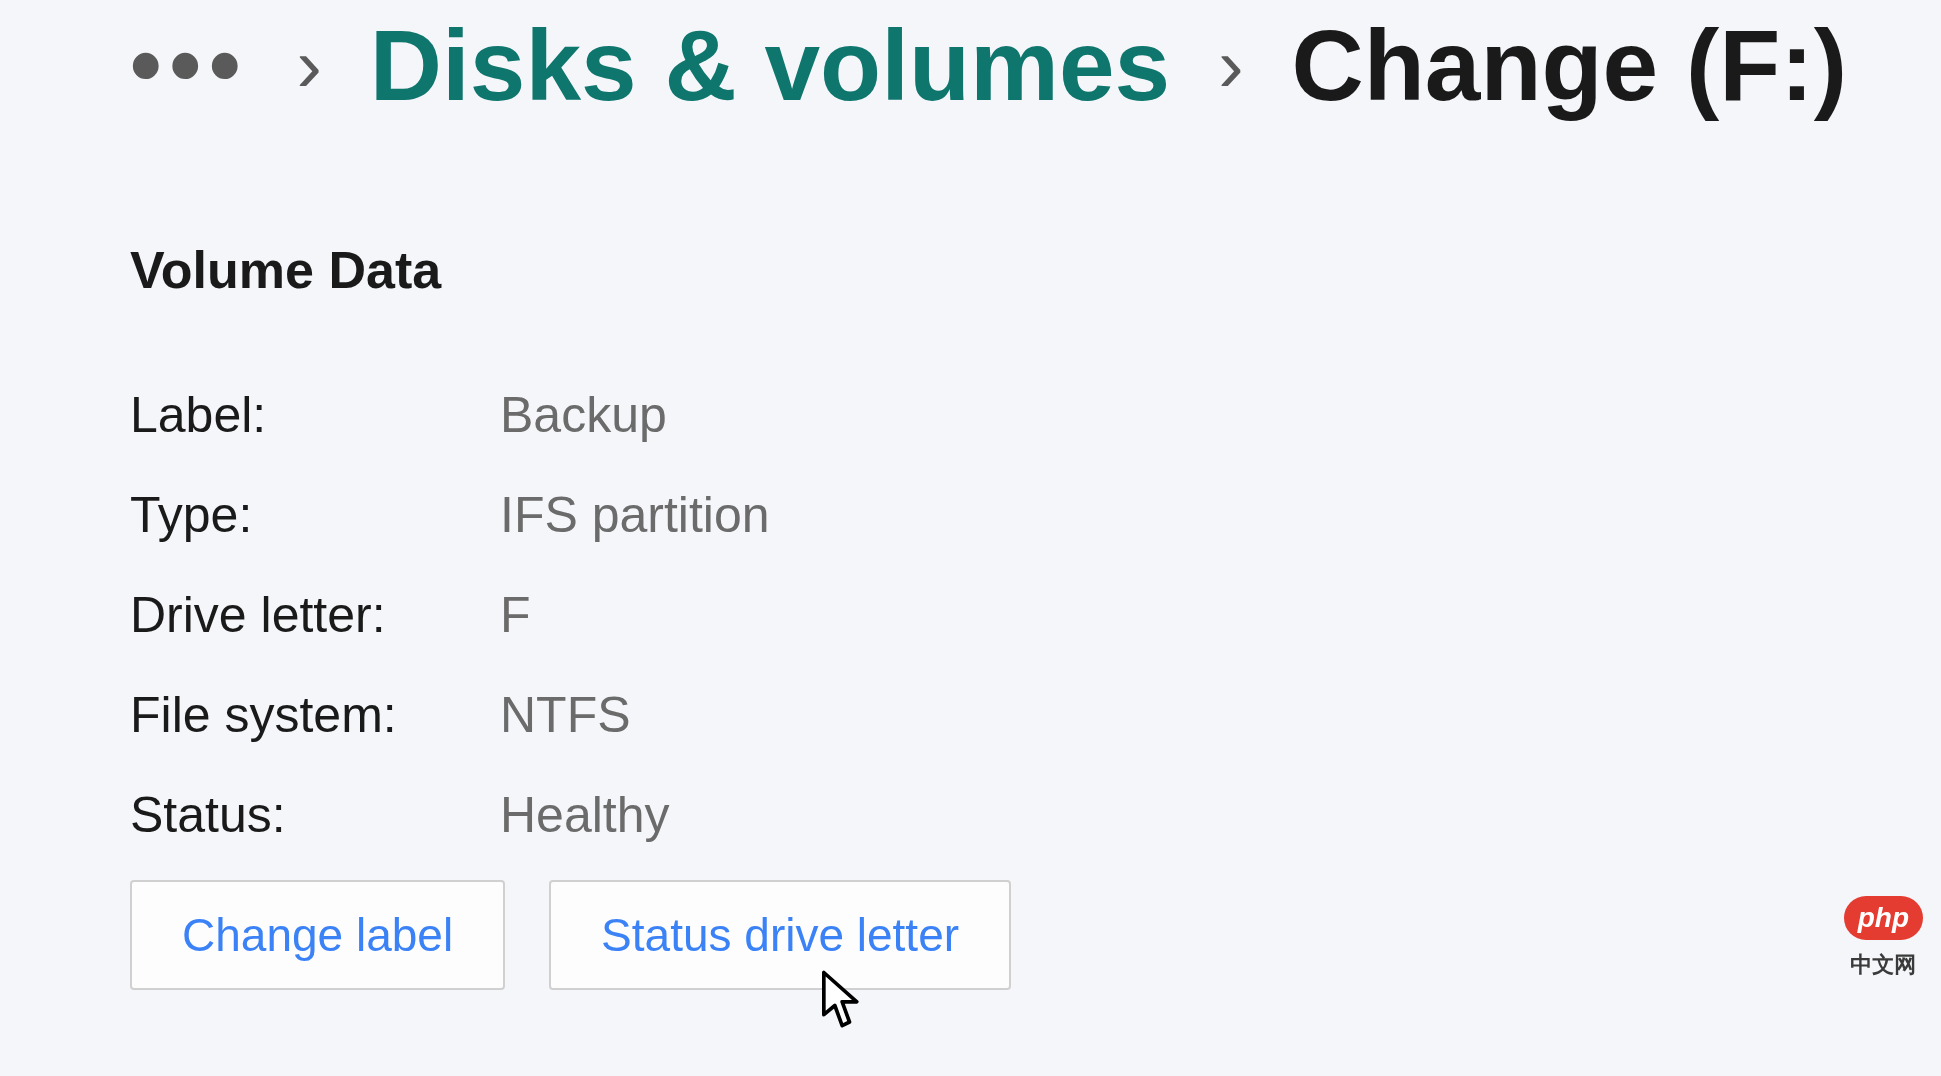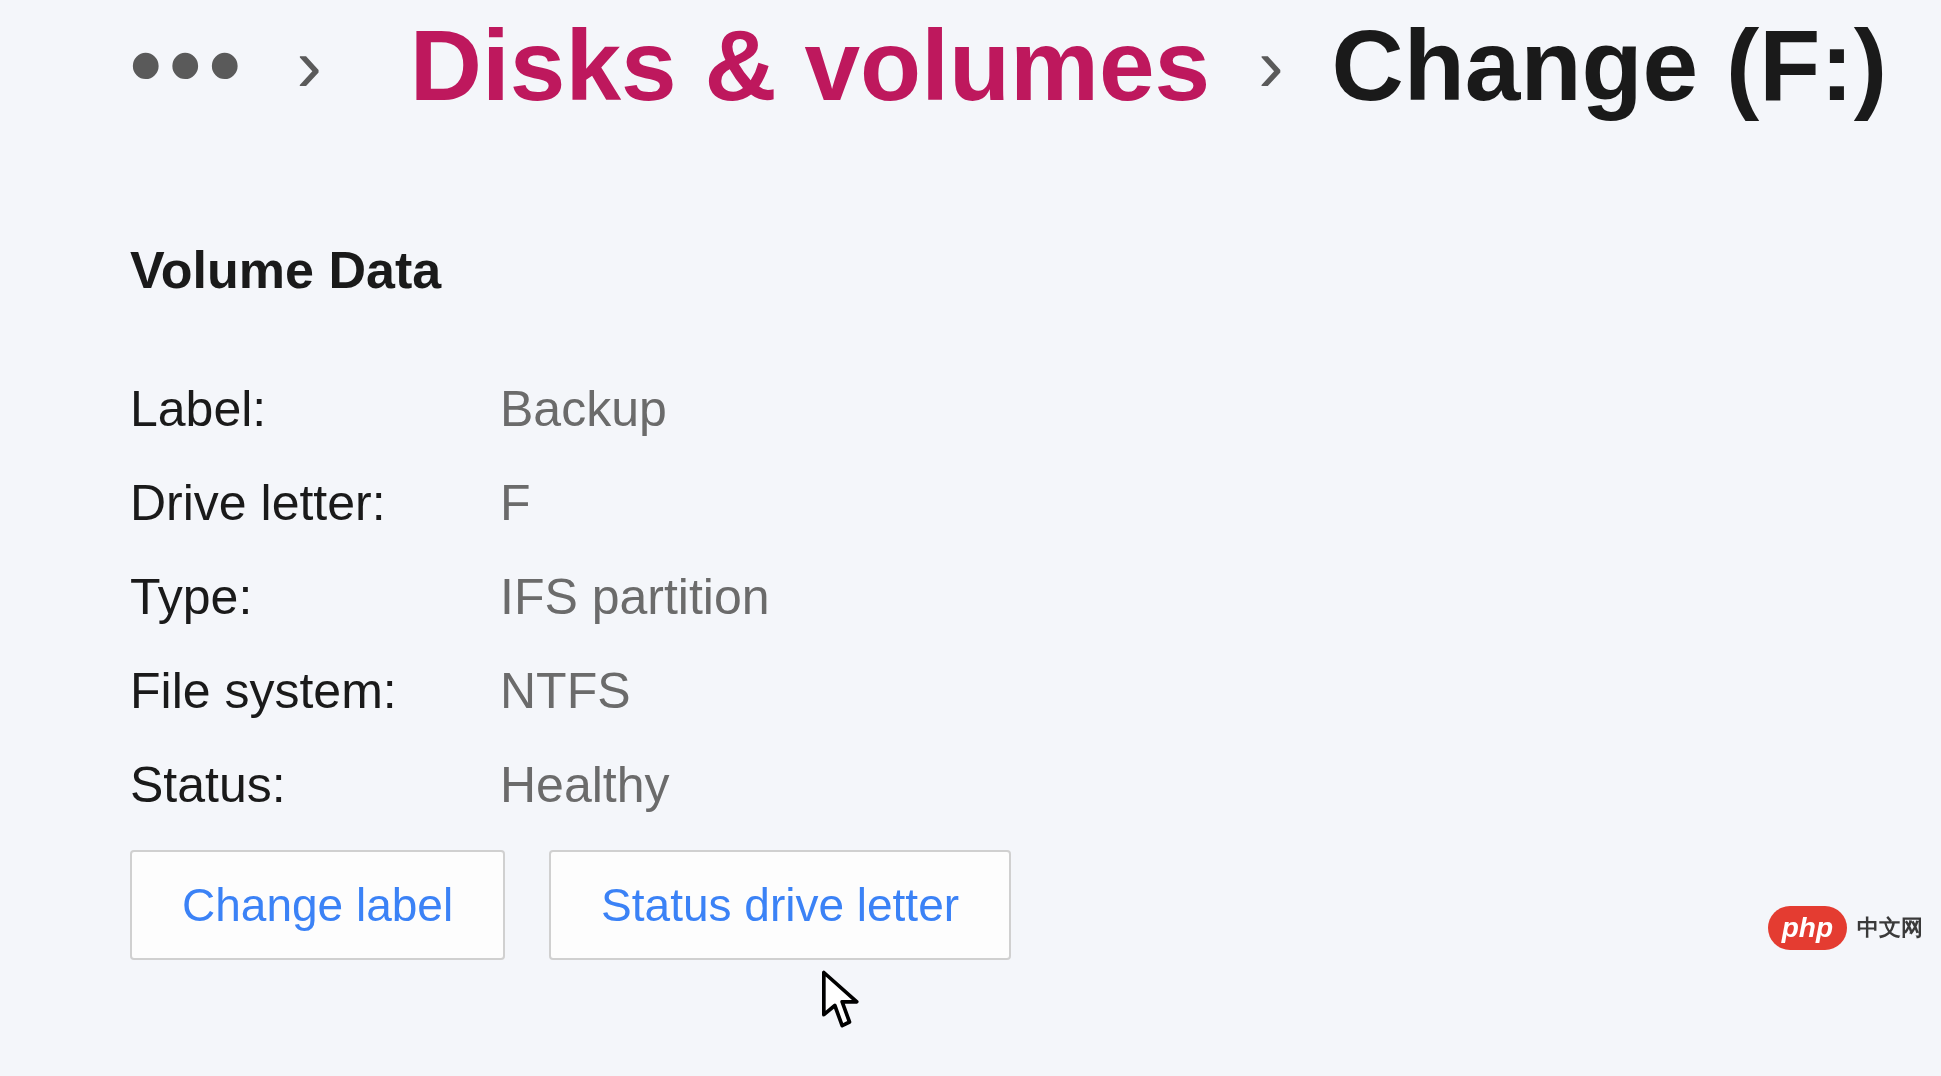--- a/index.html
+++ b/index.html
@@ -34,23 +34,22 @@
     font-weight: 700;
     cursor: pointer;
   }
   .breadcrumb .chevron {
     font-size: 76px;
     color: #5a5a5a;
     font-weight: 400;
     user-select: none;
   }
   .breadcrumb .crumb-link {
-    color: #be185d;
+    color: #0f766e;
     cursor: pointer;
-    margin-left: 40px;
   }
   .breadcrumb .crumb-current {
     color: #1a1a1a;
   }
   .section-title {
     font-size: 52px;
     font-weight: 700;
     margin: 120px 0 0 130px;
     color: #1a1a1a;
   }
@@ -64,20 +63,21 @@
     margin-bottom: 36px;
   }
   .row .key {
     width: 370px;
     color: #1a1a1a;
     font-weight: 400;
   }
   .row .val {
     color: #6b6b6b;
     font-weight: 400;
+    margin-top: 6px;
   }
   .actions {
     display: flex;
     gap: 44px;
     margin: 30px 0 0 130px;
   }
   .btn {
     font-family: inherit;
     font-size: 46px;
     padding: 26px 50px;
@@ -95,20 +95,21 @@
     height: 60px;
     pointer-events: none;
   }
   .watermark {
     position: absolute;
     right: 18px;
     bottom: 10px;
     display: flex;
     align-items: center;
     gap: 10px;
+    flex-direction: column;
   }
   .watermark .logo {
     background: #e43c31;
     color: #fff;
     font-weight: 700;
     font-style: italic;
     font-size: 28px;
     padding: 6px 14px;
     border-radius: 22px;
     font-family: Arial, sans-serif;
@@ -133,26 +134,26 @@
   </nav>
 
   <h2 class="section-title">Volume Data</h2>
 
   <div class="details">
     <div class="row">
       <span class="key">Label:</span>
       <span class="val">Backup</span>
     </div>
     <div class="row">
+      <span class="key">Type:</span>
+      <span class="val">IFS partition</span>
+    </div>
+    <div class="row">
       <span class="key">Drive letter:</span>
       <span class="val">F</span>
-    </div>
-    <div class="row">
-      <span class="key">Type:</span>
-      <span class="val">IFS partition</span>
     </div>
     <div class="row">
       <span class="key">File system:</span>
       <span class="val">NTFS</span>
     </div>
     <div class="row">
       <span class="key">Status:</span>
       <span class="val">Healthy</span>
     </div>
   </div>

